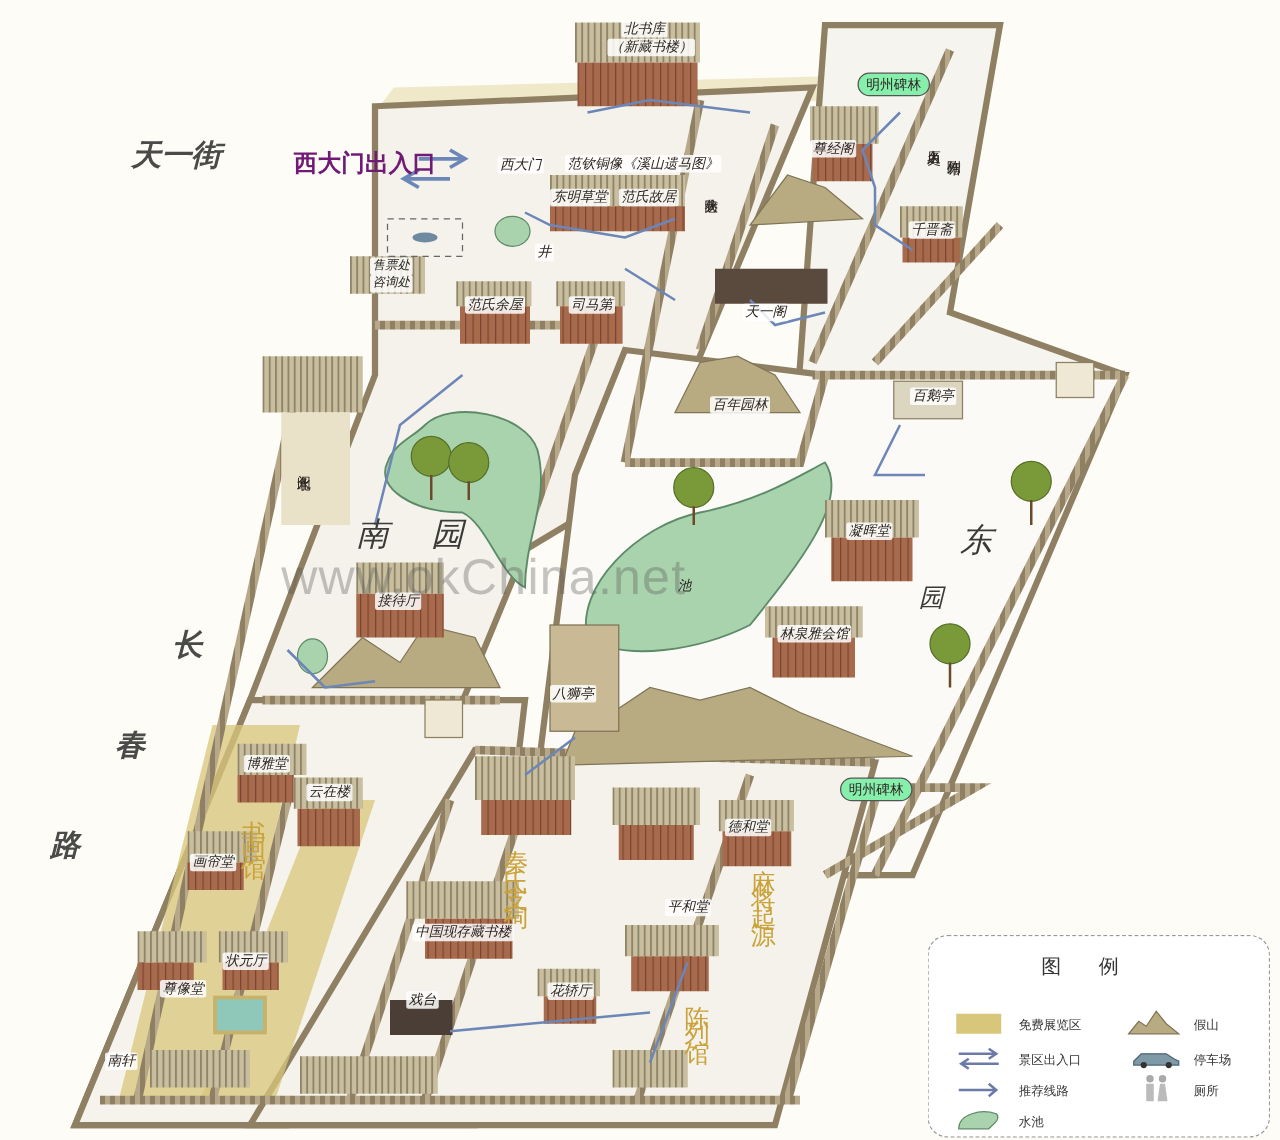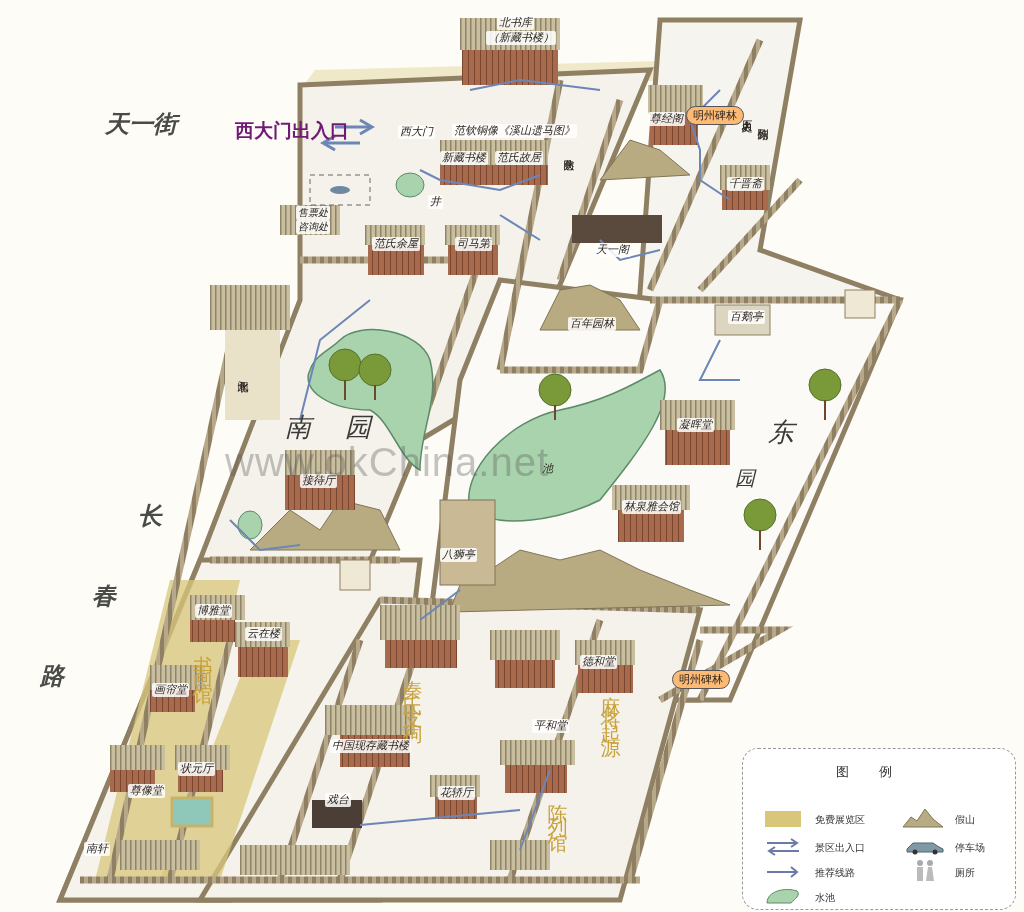--- a/index.html
+++ b/index.html
@@ -1,27 +1,27 @@
 <!DOCTYPE html>
 <html><head>
 <meta charset="utf-8">
 <style>
   html,body{margin:0;padding:0;}
   body{width:1024px;height:912px;position:relative;overflow:hidden;background:#fdfcf7;font-family:"DejaVu Sans",sans-serif;}
   #map{position:absolute;left:0;top:0;width:1024px;height:912px;}
   .lbl{position:absolute;font-size:11px;color:#2b2520;background:rgba(255,255,255,0.85);padding:0 2px;line-height:14px;white-space:nowrap;border-radius:2px;font-style:italic;}
   .vlbl{position:absolute;font-size:11px;color:#2b2520;writing-mode:vertical-rl;line-height:12px;background:rgba(255,255,255,0.7);}
-  .bubble{position:absolute;font-size:11px;color:#2b2520;background:#fdba74;border:1px solid #555;border-radius:10px;padding:1px 6px;white-space:nowrap;margin-top:48px;}
+  .bubble{position:absolute;font-size:11px;color:#2b2520;background:#86efac;border:1px solid #555;border-radius:10px;padding:1px 6px;white-space:nowrap;}
   .street{position:absolute;font-family:"DejaVu Serif",serif;font-style:italic;font-weight:bold;color:#4a4a48;}
   .zone{position:absolute;font-family:"DejaVu Serif",serif;color:#3a3a38;font-size:26px;font-style:italic;}
   .hall{position:absolute;font-family:"DejaVu Serif",serif;color:#c9a23a;font-size:20px;writing-mode:vertical-rl;letter-spacing:14px;}
   .gate-label{position:absolute;color:#701a75;font-weight:bold;font-size:19px;}
   .watermark{position:absolute;left:225px;top:440px;font-size:40px;color:rgba(90,90,90,0.35);font-family:"Liberation Sans",sans-serif;letter-spacing:1px;}
   #legend{position:absolute;left:742px;top:748px;width:272px;height:160px;border:1.5px dashed #999;border-radius:16px;background:#fff;}
-  #legend .title{position:absolute;left:0;right:0;top:14px;text-align:center;font-size:13px;color:#333;letter-spacing:30px;}
+  #legend .title{position:absolute;left:0;right:0;top:14px;text-align:center;font-size:16px;color:#333;letter-spacing:30px;}
   .lg-item{position:absolute;font-size:10px;color:#333;}
   .lg-sw{position:absolute;}
 </style>
 </head>
 <body>
 
 <div id="map">
 <svg width="1024" height="912" viewBox="0 0 1024 912">
   <defs>
     <pattern id="wallpat" width="8" height="8" patternUnits="userSpaceOnUse">
@@ -258,21 +258,21 @@
 <div class="hall" style="left:190px;top:640px;">书画馆</div>
 <div class="hall" style="left:400px;top:665px;">秦氏支祠</div>
 <div class="hall" style="left:598px;top:680px;">麻将起源</div>
 <div class="hall" style="left:545px;top:788px;">陈列馆</div>
 
 
 <div class="lbl" style="left:497px;top:16px;">北书库</div>
 <div class="lbl" style="left:486px;top:31px;">（新藏书楼）</div>
 <div class="lbl" style="left:398px;top:125px;">西大门</div>
 <div class="lbl" style="left:452px;top:124px;">范钦铜像《溪山遗马图》</div>
-<div class="lbl" style="left:440px;top:151px;">新藏书楼</div>
+<div class="lbl" style="left:440px;top:151px;">东明草堂</div>
 <div class="lbl" style="left:495px;top:151px;">范氏故居</div>
 <div class="lbl" style="left:372px;top:237px;">范氏余屋</div>
 <div class="lbl" style="left:455px;top:237px;">司马第</div>
 <div class="vlbl" style="left:562px;top:150px;">防火巷</div>
 <div class="lbl" style="left:428px;top:195px;">井</div>
 <div class="lbl" style="left:594px;top:243px;">天一阁</div>
 <div class="lbl" style="left:568px;top:317px;">百年园林</div>
 <div class="lbl" style="left:648px;top:112px;">尊经阁</div>
 <div class="bubble" style="left:686px;top:58px;">明州碑林</div>
 <div class="vlbl" style="left:740px;top:112px;">历史名人</div>

